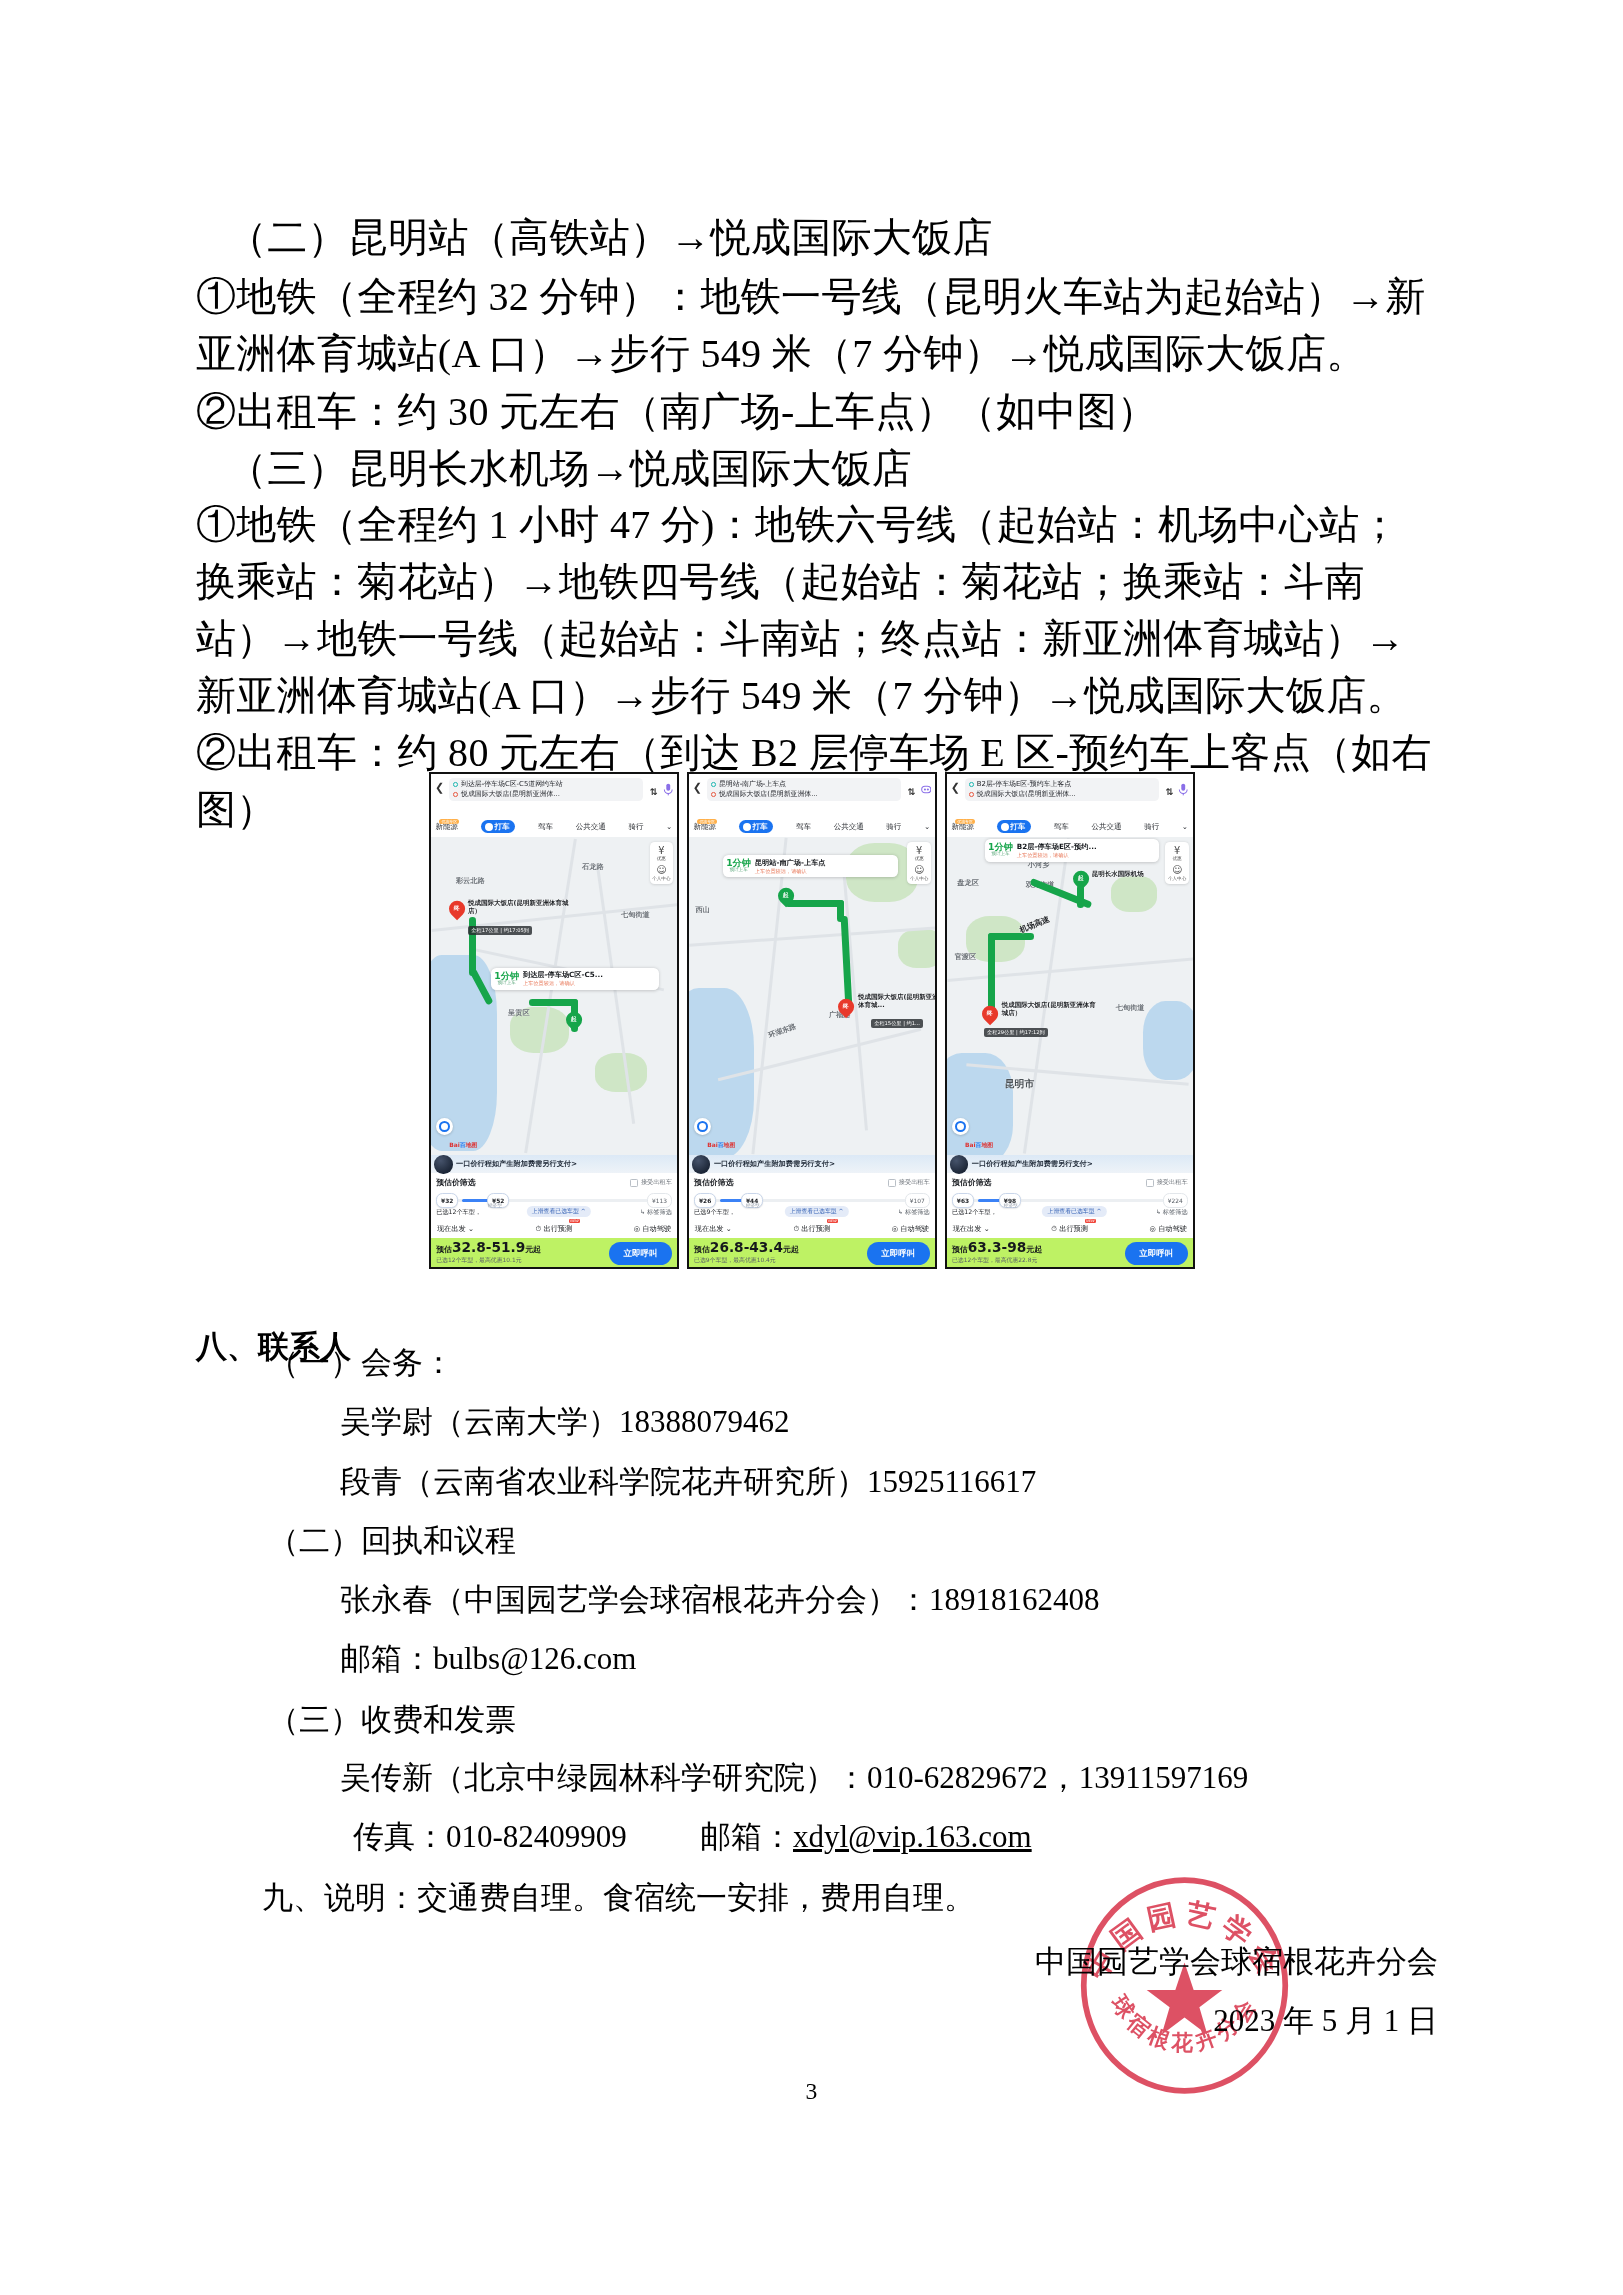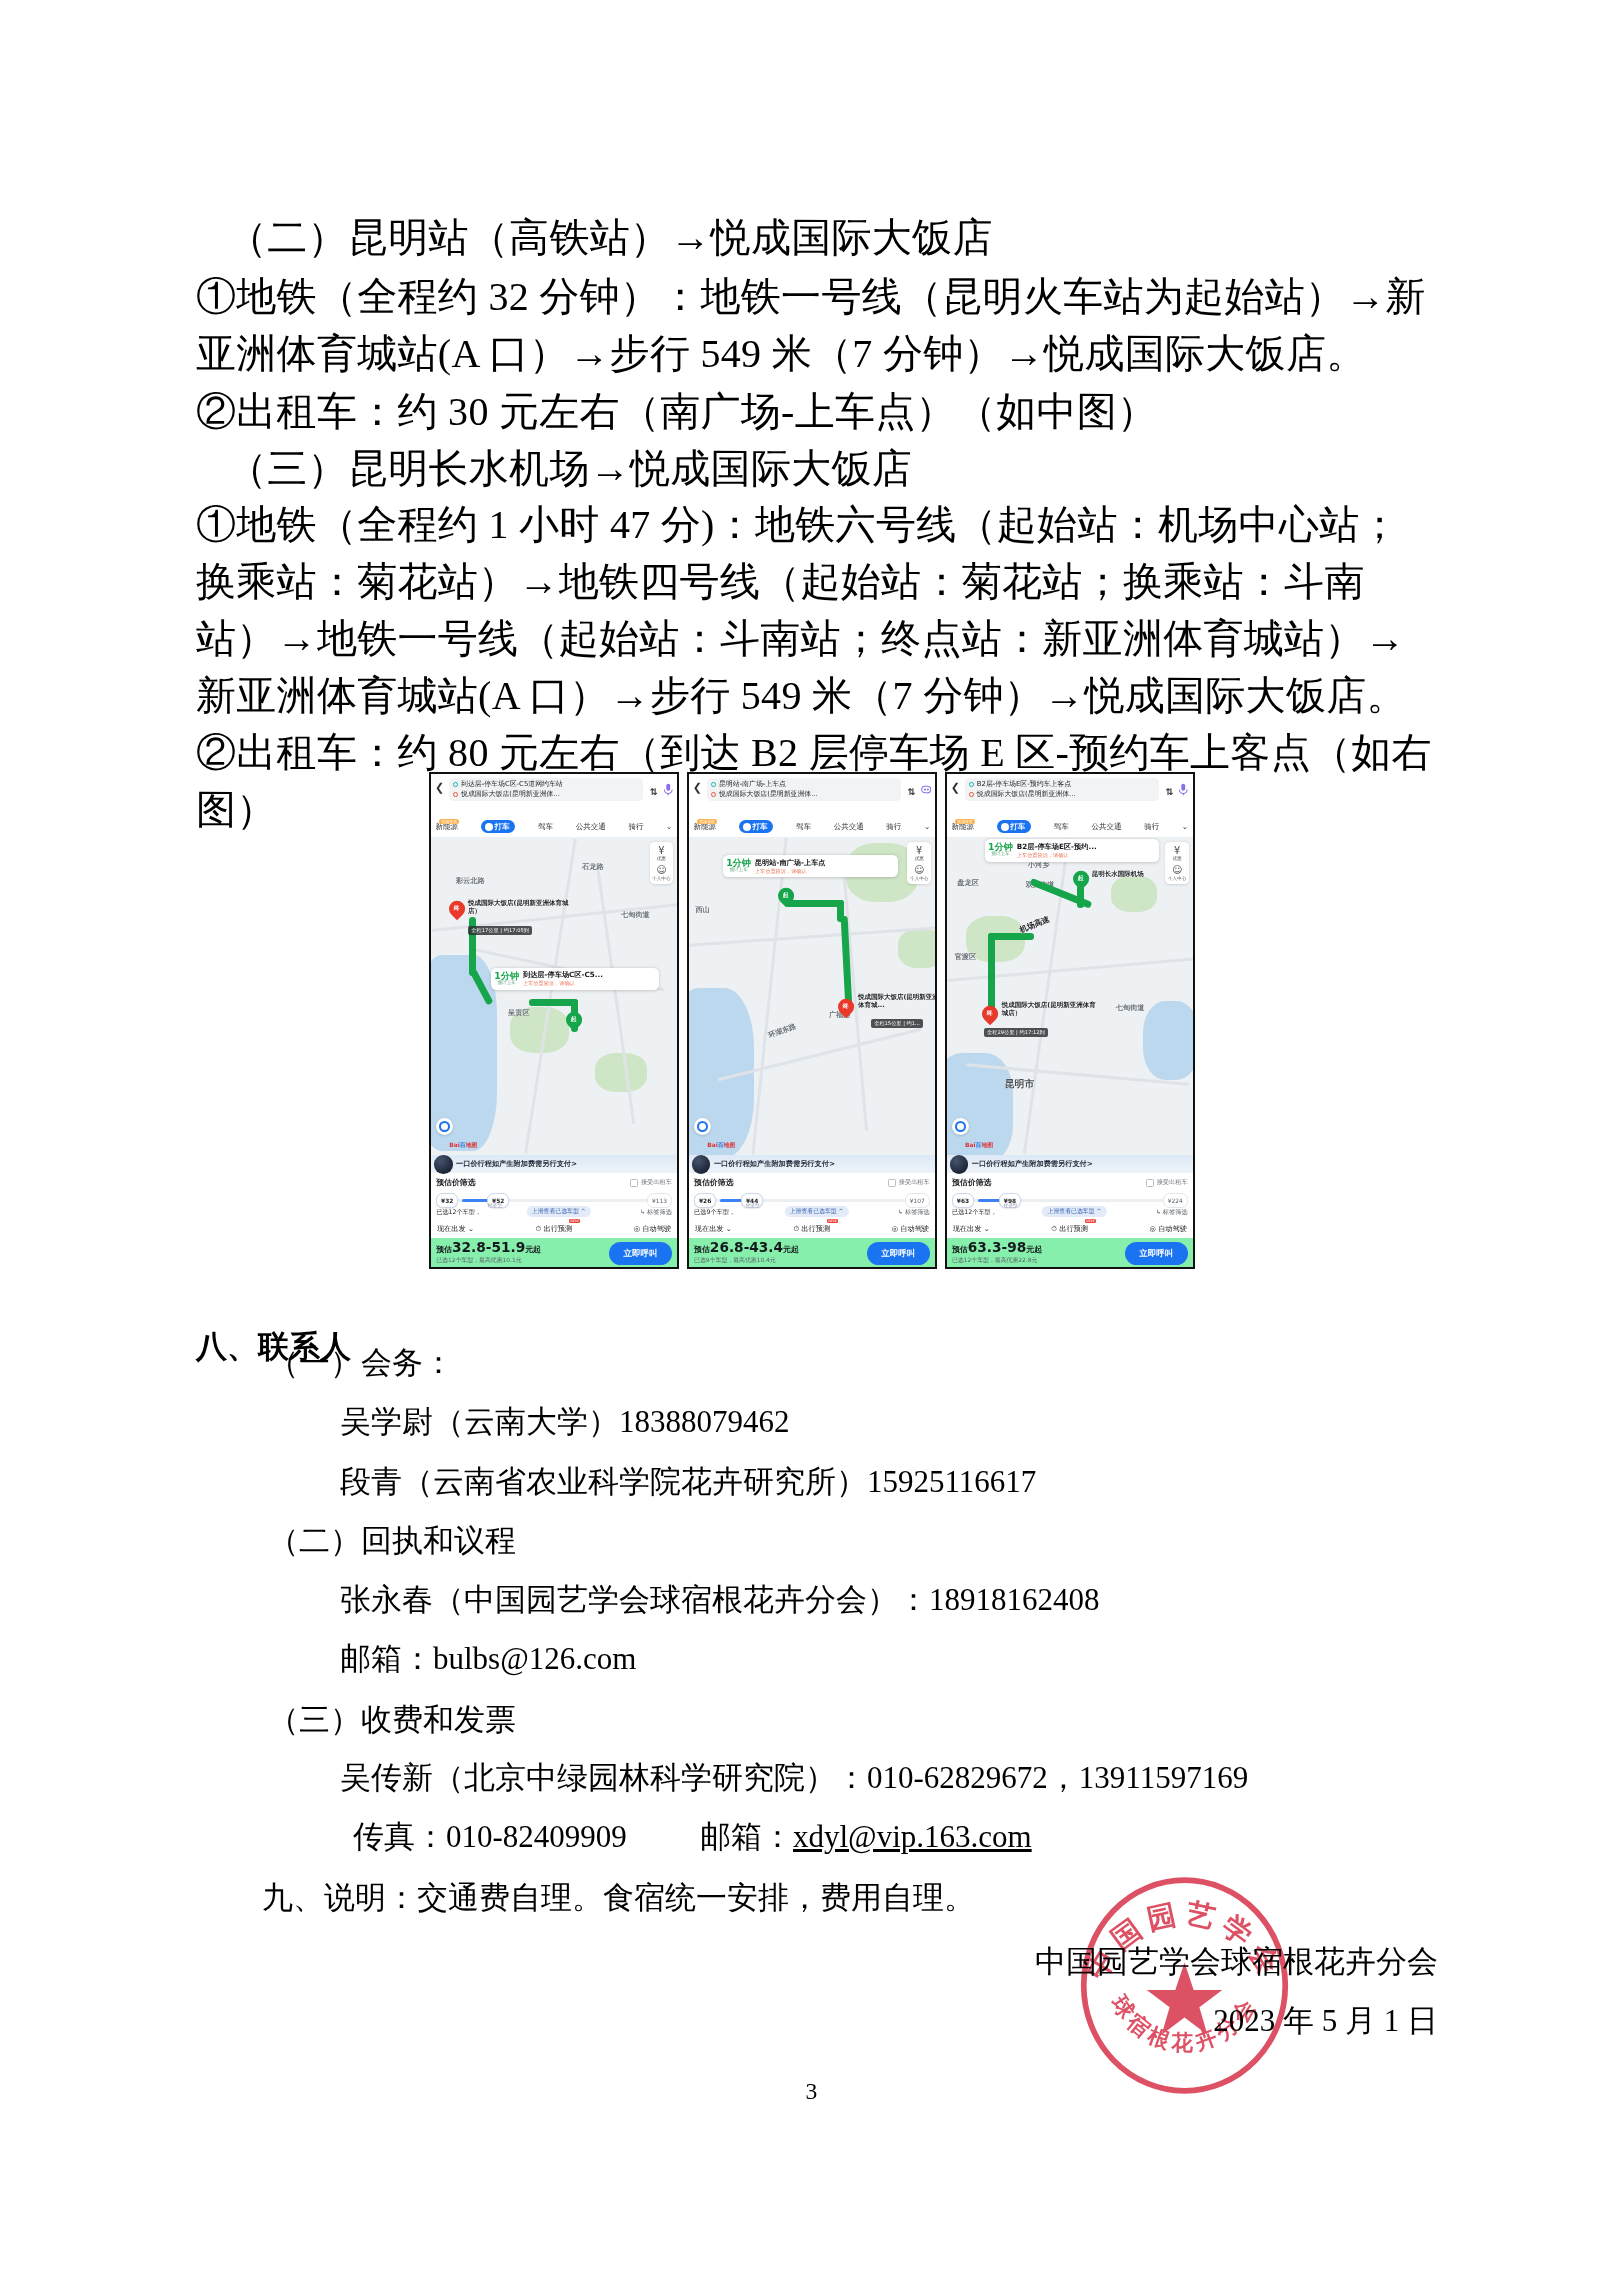--- a/index.html
+++ b/index.html
@@ -163,21 +163,21 @@
   .pf-sub { position:relative; font-size:6.2px; color:#1b1e23; margin-top:1.3px; display:flex; justify-content:space-between;}
   .pf-sub .tag { color:#5b6168;}
   .pf-float {
     position:absolute; left:52%; top:-2.6px; transform:translateX(-50%);
     background:#e4ebf8; color:#3562b5; font-size:5.9px; border-radius:5.9px; padding:1.3px 5.2px; white-space:nowrap;
   }
   .eco { position:absolute; left:22%; top:-5.2px; font-size:4.6px; color:#8a93a0;}
   .ph-opts { display:flex; justify-content:space-between; align-items:center; background:#fff; padding:3.9px 5.9px; font-size:7.2px; color:#15181c;}
   .ph-opts .nw { position:relative;}
   .ph-opts .nw .nb { position:absolute; right:-7.9px; top:-5.2px; background:#f0453a; color:#fff; font-size:3.6px; padding:0.3px 1.3px; border-radius:1.3px;}
-  .ph-pay { display:flex; justify-content:space-between; align-items:flex-end; background:#86efac; padding:1.3px 5.2px 4.6px 5.2px;}
+  .ph-pay { display:flex; justify-content:space-between; align-items:flex-end; background:#bef264; padding:1.3px 5.2px 4.6px 5.2px;}
   .pay-l .big { font-size:7.9px; color:#15181c; font-weight:bold; white-space:nowrap;}
   .pay-l .big b { font-size:13.7px; }
   .pay-l .sm { font-size:5.9px; color:#5b6168; margin-top:1.3px; white-space:nowrap;}
   .callbtn {
     background:#1a73f0; color:#fff; border-radius:13px;
     padding:5.9px 14.4px; font-size:8.5px; font-weight:bold; white-space:nowrap;
   }
 
   
   #sec8      { position:absolute; left:196px; top:1280px; font-size:31px; font-weight:bold;margin-top:46px; }

